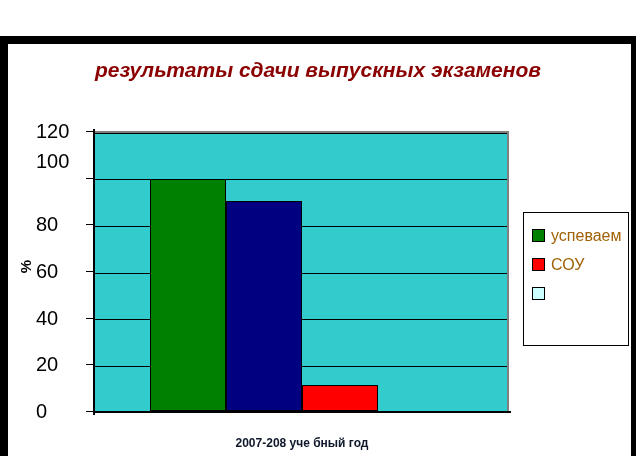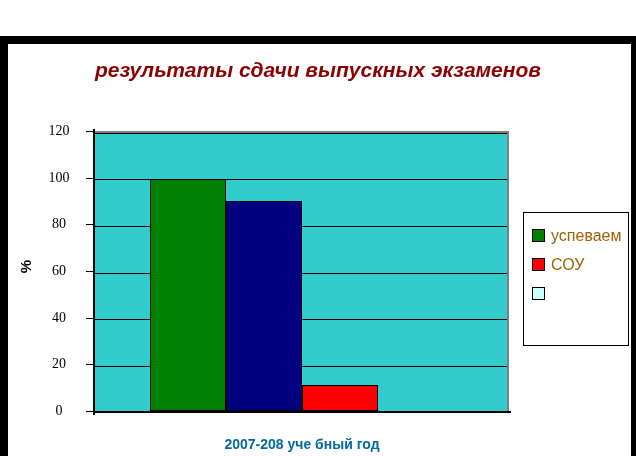--- a/index.html
+++ b/index.html
@@ -88,23 +88,23 @@
     position: absolute;
     left: 86px;
     width: 8px;
     height: 1px;
     background: #000000;
   }
   .ytick-label {
     position: absolute;
     right: 0;
     width: 46px;
-    text-align: center;
-    font-family: Liberation Serif, serif;
-    font-size: 14px;
+    text-align: left;
+    font-family: Liberation Sans, sans-serif;
+    font-size: 20px;
     color: #000000;
     line-height: 16px;
   }
   #ytick-labels {
     position: absolute;
     left: 30px;
     top: 0;
     width: 52px;
     height: 456px;
   }
@@ -121,23 +121,23 @@
     transform-origin: center center;
   }
 
   #axis-x-title {
     position: absolute;
     left: 95px;
     top: 400px;
     width: 414px;
     text-align: center;
     font-family: "Liberation Sans", sans-serif;
-    font-size: 14px;
+    font-size: 12px;
     font-weight: bold;
-    color: #0369a1;
+    color: #0f172a;
     white-space: nowrap;
   }
 
   .bar {
     position: absolute;
     bottom: 0;
     box-sizing: border-box;
     border: 1px solid #000000;
   }
 
@@ -207,21 +207,21 @@
       <div class="tick" style="top: 95px;"></div>
       <div class="tick" style="top: 141.667px;"></div>
       <div class="tick" style="top: 188.333px;"></div>
       <div class="tick" style="top: 235px;"></div>
       <div class="tick" style="top: 281.667px;"></div>
       <div class="tick" style="top: 328.333px;"></div>
       <div class="tick" style="top: 375px;"></div>
     </div>
   <div id="ytick-labels">
       <div class="ytick-label" style="top: 87px;">120</div>
-      <div class="ytick-label" style="top: 134px;">100</div>
+      <div class="ytick-label" style="top: 117px;">100</div>
       <div class="ytick-label" style="top: 180.333px;">80</div>
       <div class="ytick-label" style="top: 227px;">60</div>
       <div class="ytick-label" style="top: 273.667px;">40</div>
       <div class="ytick-label" style="top: 320.333px;">20</div>
       <div class="ytick-label" style="top: 367px;">0</div>
     </div>
 
   <div id="axis-y-title">%</div>
   <div id="axis-x-title">2007-208 уче бный год</div>
 

